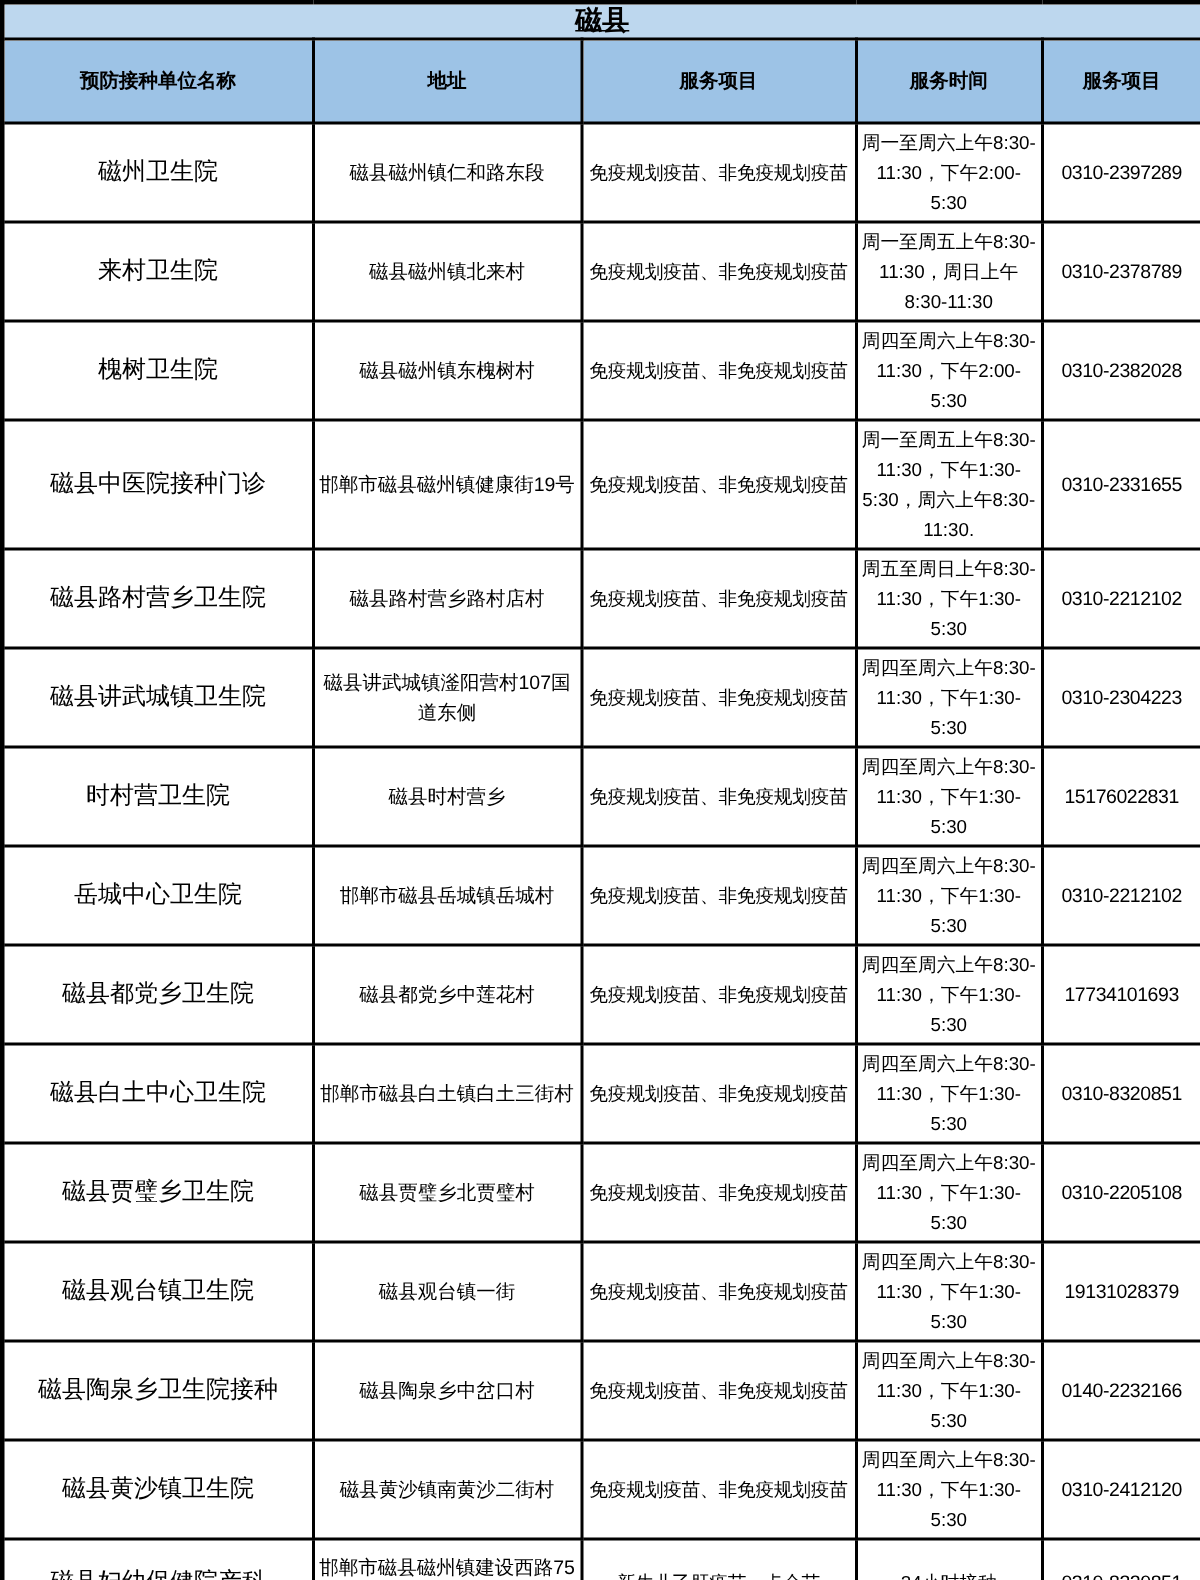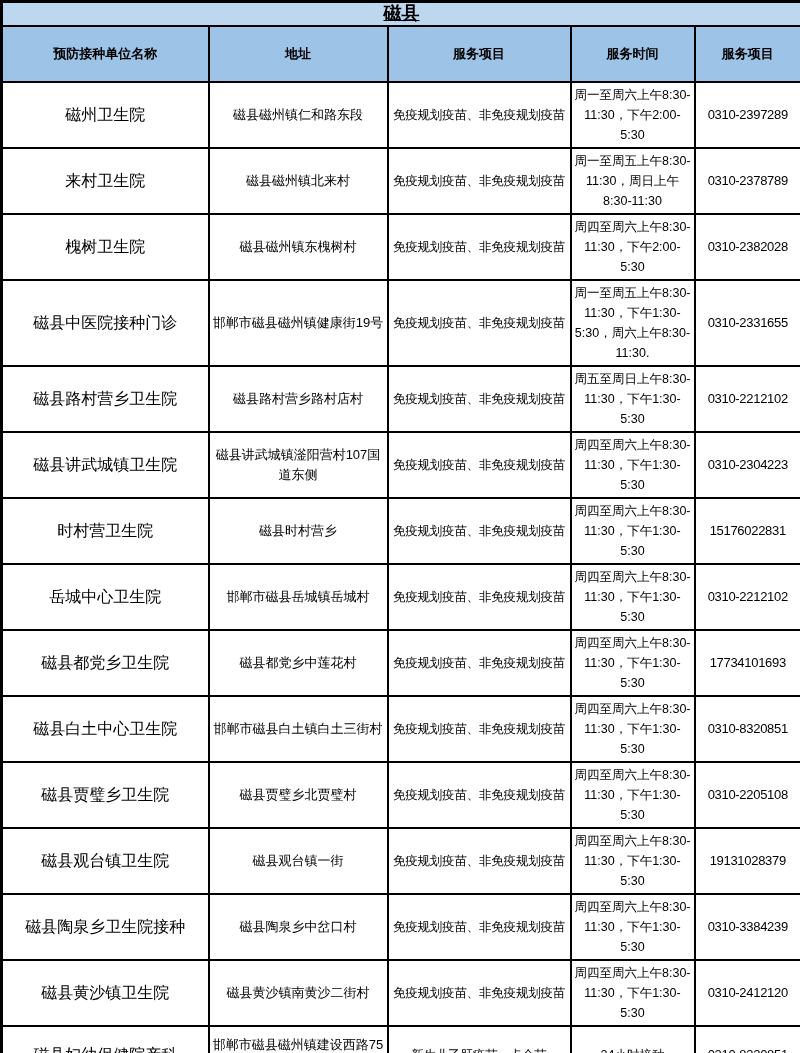--- a/index.html
+++ b/index.html
@@ -176,21 +176,21 @@
         <td class="cell-address">磁县观台镇一街</td>
         <td class="cell-service">免疫规划疫苗、非免疫规划疫苗</td>
         <td class="cell-time">周四至周六上午8:30-11:30，下午1:30-5:30</td>
         <td class="cell-phone">19131028379</td>
       </tr>
       <tr>
         <td class="cell-name">磁县陶泉乡卫生院接种</td>
         <td class="cell-address">磁县陶泉乡中岔口村</td>
         <td class="cell-service">免疫规划疫苗、非免疫规划疫苗</td>
         <td class="cell-time">周四至周六上午8:30-11:30，下午1:30-5:30</td>
-        <td class="cell-phone">0310-3384239</td>
+        <td class="cell-phone">0140-2232166</td>
       </tr>
       <tr>
         <td class="cell-name">磁县黄沙镇卫生院</td>
         <td class="cell-address">磁县黄沙镇南黄沙二街村</td>
         <td class="cell-service">免疫规划疫苗、非免疫规划疫苗</td>
         <td class="cell-time">周四至周六上午8:30-11:30，下午1:30-5:30</td>
         <td class="cell-phone">0310-2412120</td>
       </tr>
       <tr>
         <td class="cell-name">磁县妇幼保健院产科</td>

